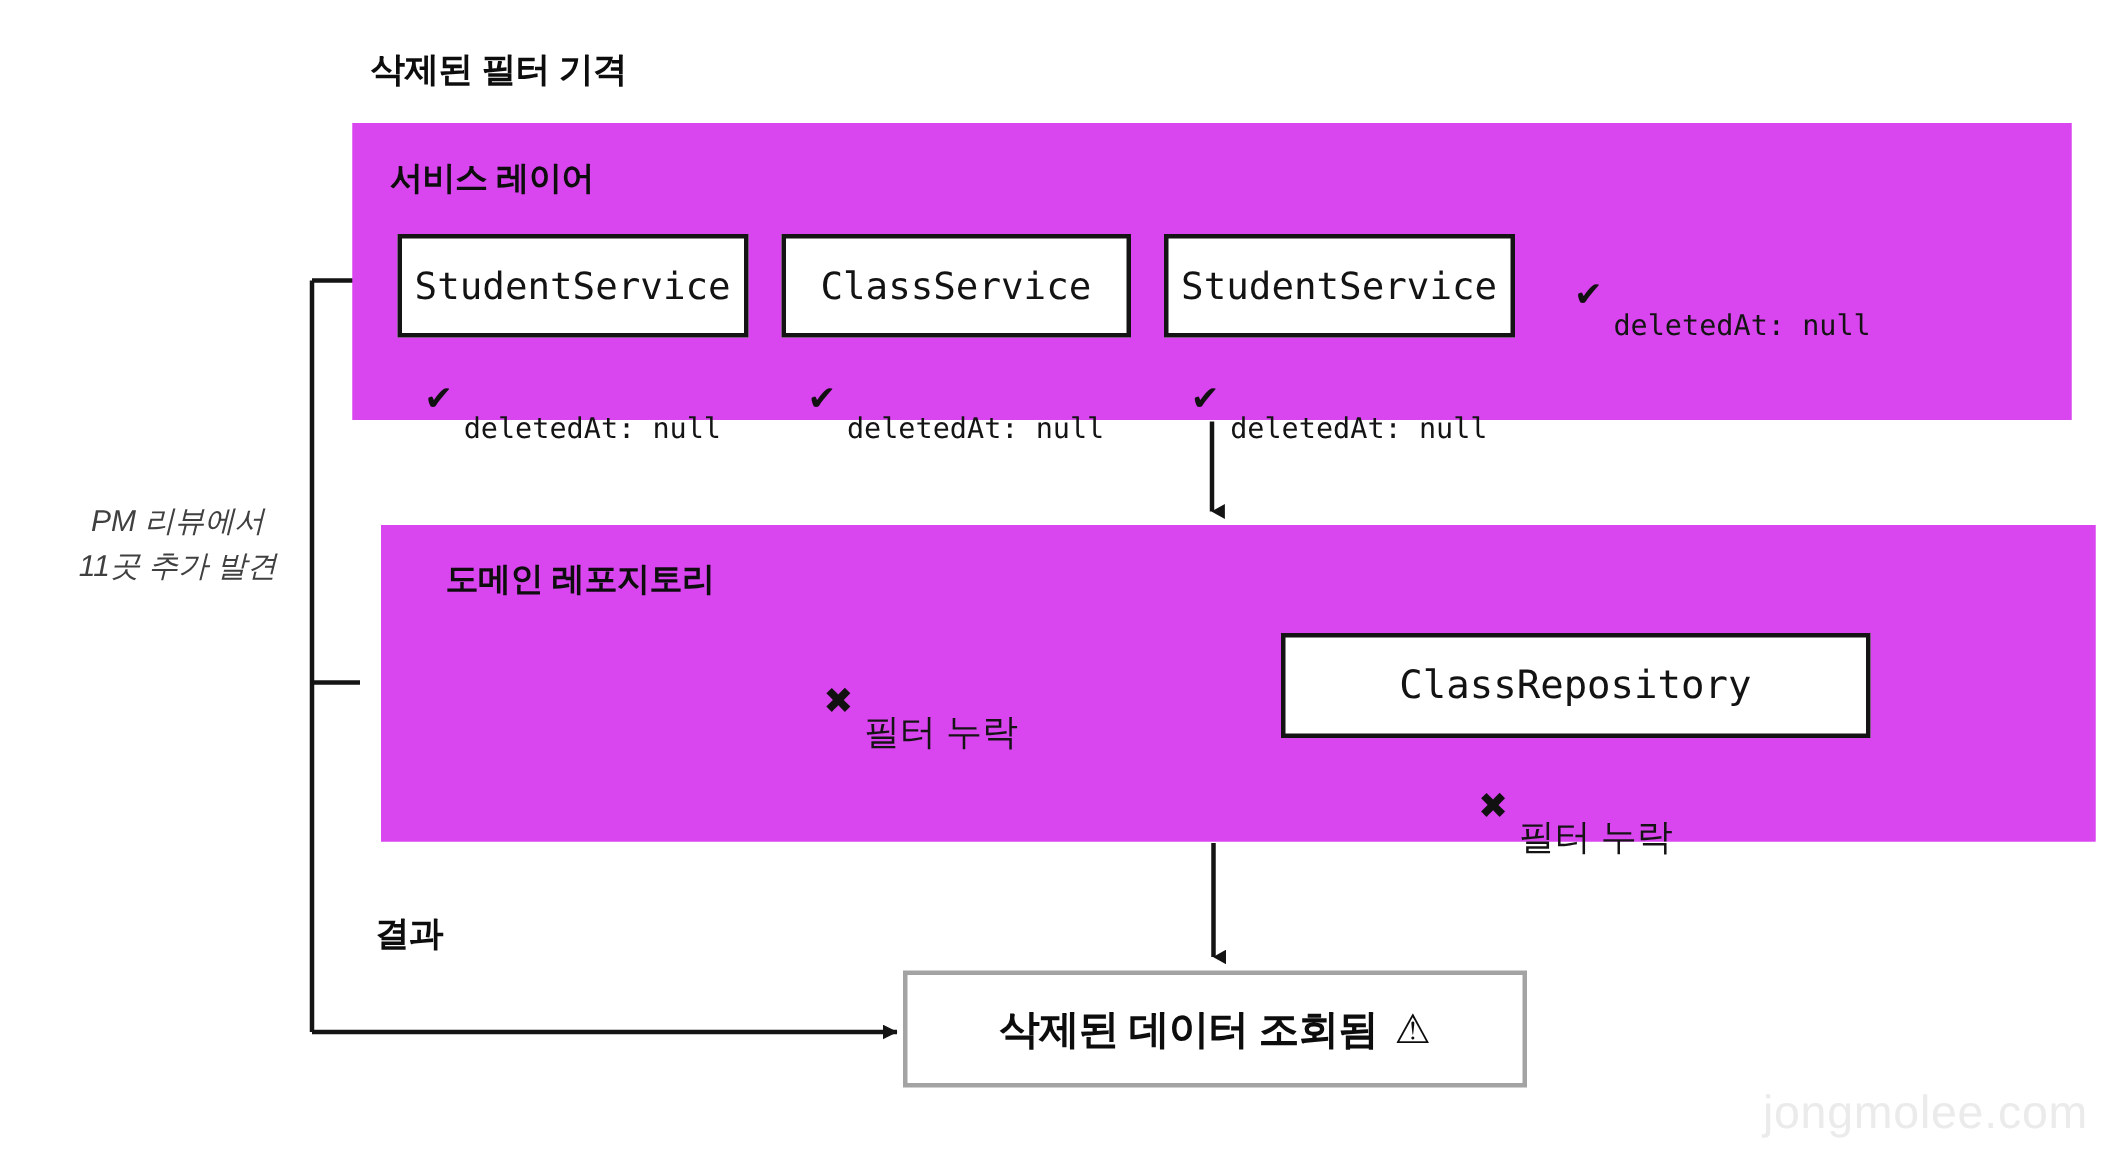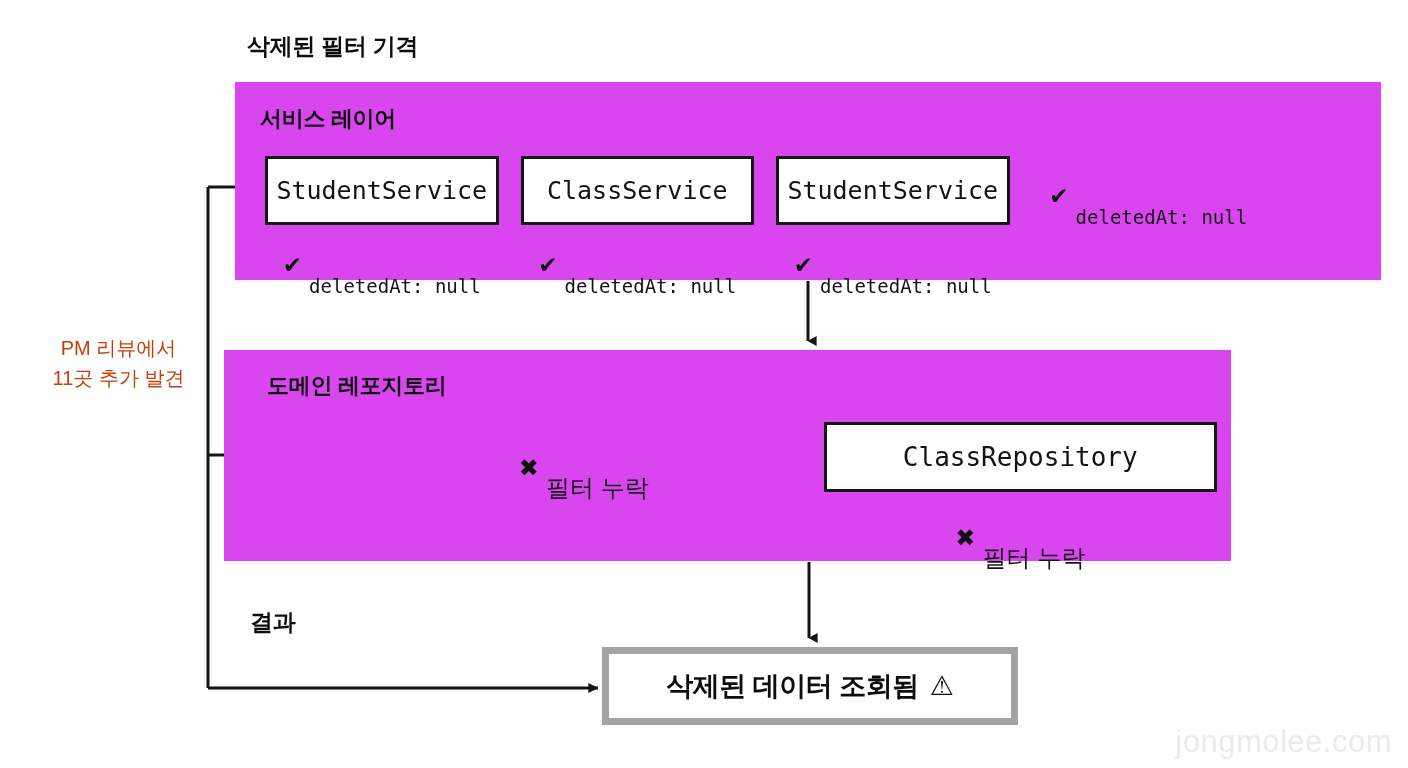--- a/index.html
+++ b/index.html
@@ -46,21 +46,21 @@
   #result-title  { left: 250px; top: 607px; }
 
   
   .panel {
     position: absolute;
     background: #d946ef;
     border: 7px solid #d946ef;
     box-sizing: border-box;
   }
   #service-panel    { left: 235px; top: 82px;  width: 1146px; height: 198px; }
-  #repository-panel { left: 224px; top: 350px; width: 1007px; height: 211px; }
+  #repository-panel { left: 254px; top: 350px; width: 1143px; height: 211px; }
 
   .panel-heading {
     position: absolute;
     font-size: 22px;
     font-weight: bold;
     letter-spacing: -0.3px;
     color: #0d0d0d;
     white-space: nowrap;
   }
   #service-panel .panel-heading    { left: 18px; top: 15px; }
@@ -139,34 +139,35 @@
 
   
   #side-note {
     position: absolute;
     left: 36px;
     top: 333px;
     width: 165px;
     text-align: center;
     font-size: 20px;
     line-height: 30px;
-    color: #c2410c;
-    white-space: nowrap;
+    color: #404040;
+    white-space: nowrap;
+    font-style: italic;
   }
 
   
   #result-box {
     position: absolute;
     left: 602px;
     top: 647px;
     width: 416px;
     height: 78px;
     box-sizing: border-box;
     background: #ffffff;
-    border: 7px solid #a3a3a3;
+    border: 3px solid #a3a3a3;
     display: flex;
     align-items: center;
     justify-content: center;
     gap: 11px;
   }
   #result-label {
     font-size: 27px;
     font-weight: bold;
     letter-spacing: -0.5px;
     color: #0d0d0d;

